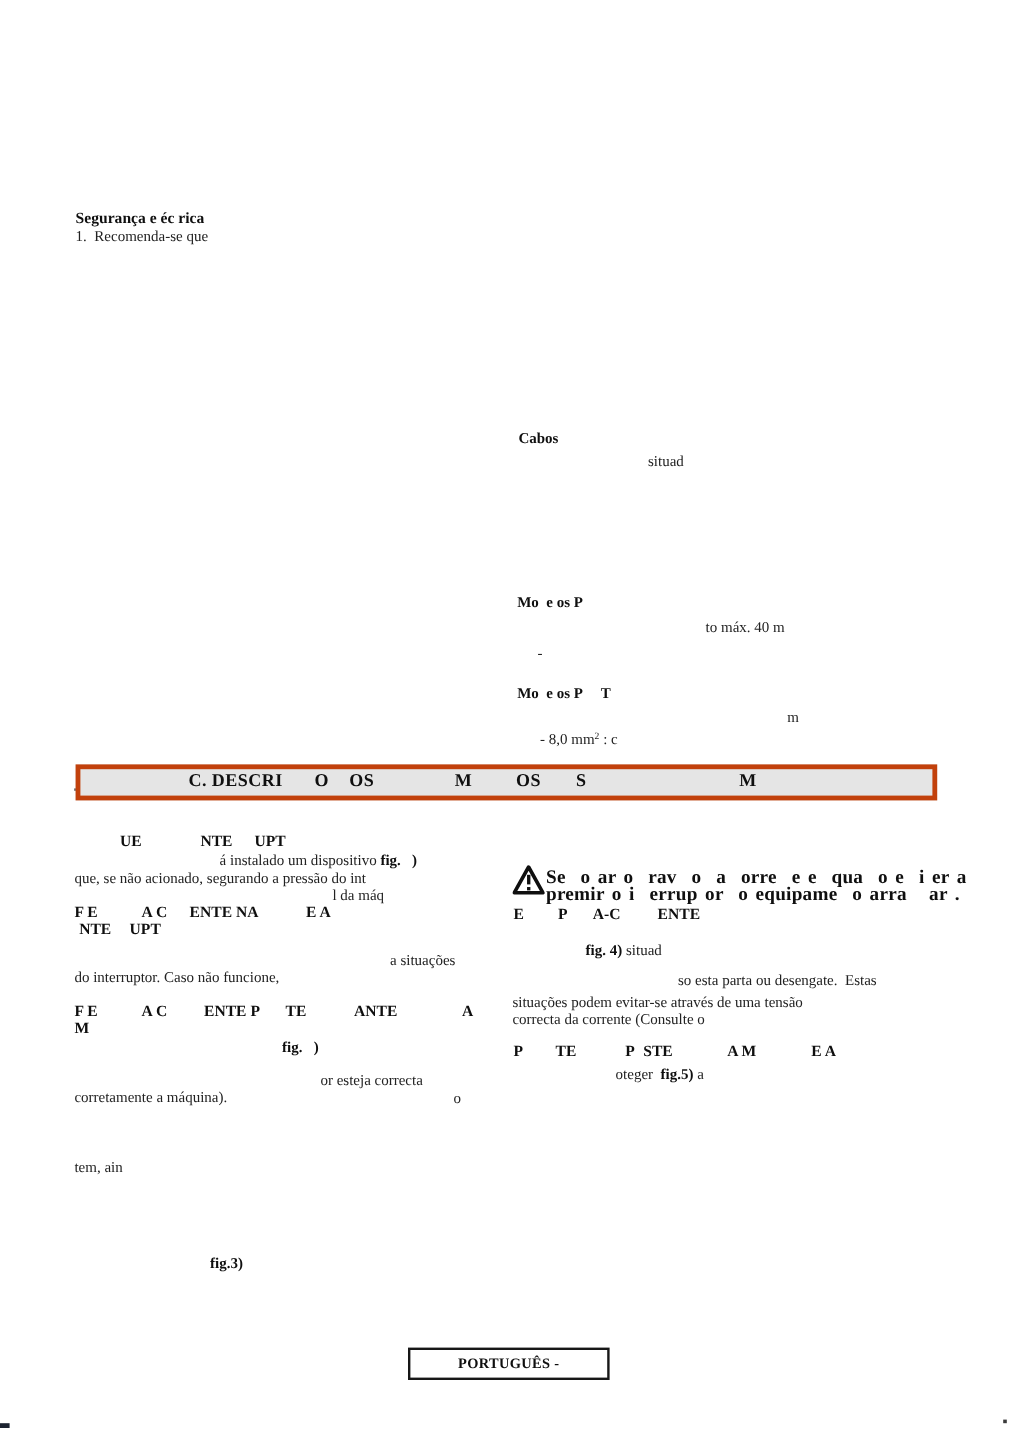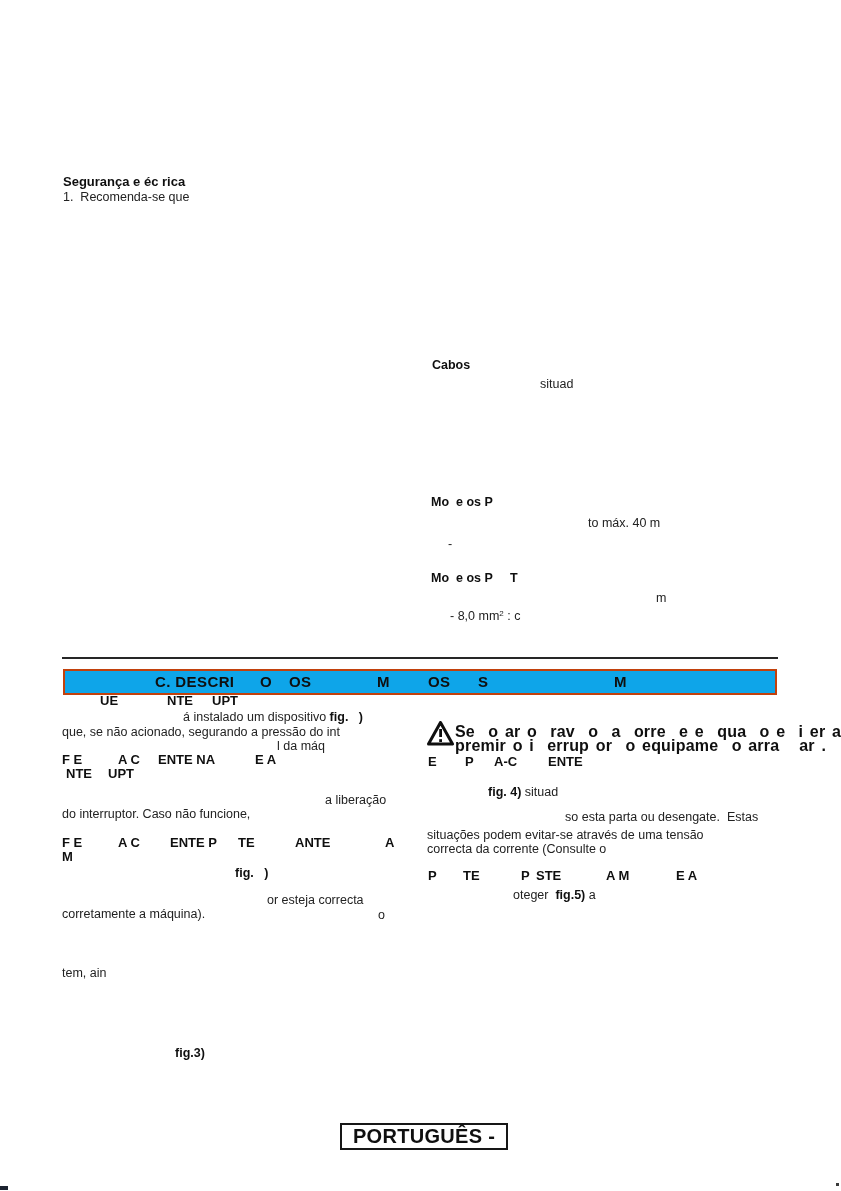--- a/index.html
+++ b/index.html
@@ -1,35 +1,35 @@
 <!DOCTYPE html>
 <html><head>
 <meta charset="utf-8">
 <style>
   html,body { margin:0; padding:0; background:#ffffff; }
   .page {
     position:relative; width:841px; height:1191px; background:#ffffff;
-    font-family:Liberation Sans, sans-serif; overflow:hidden;
+    font-family:Liberation Serif, serif; overflow:hidden;
   }
   .t { position:absolute; white-space:pre; font-size:12.5px; line-height:1.15; color:#222222; }
   .b { font-weight:700; color:#0f0f0f; }
   .big { font-size:13px; }
   .sup { font-size:8px; vertical-align:4px; }
   .rule { position:absolute; background:#262626; }
   .banner {
-    position:absolute; left:63px; top:669px; width:710px; height:22px;
-    border:2px solid #c2410c; background:#0ea5e9;
+    position:absolute; left:63px; top:637px; width:710px; height:22px;
+    border:4px solid #c2410c; background:#e5e5e5;
   }
   .banner span { position:absolute; top:1px; font-weight:700; color:#0f0f0f;
     font-size:15px; line-height:19px; letter-spacing:0.4px; white-space:pre; }
   .langbox {
     position:absolute; left:340px; top:1123px; width:164px; height:23px;
     border:2.5px solid #171717; background:#ffffff; text-align:center;
   }
-  .langbox span { font-weight:700; color:#0f0f0f; font-size:20px; line-height:23px;
+  .langbox span { font-weight:700; color:#0f0f0f; font-size:12px; line-height:23px;
     letter-spacing:0.3px; white-space:pre; }
   .warn { font-size:16px; word-spacing:2px; letter-spacing:0.2px; }
   .mark { position:absolute; }
   .warn-icon { position:absolute; left:427px; top:721px; }
 </style>
 </head>
 <body>
 
 <div class="page">
 
@@ -66,21 +66,21 @@
   <div class="t" style="left:62px;top:725px">que, se não acionado, segurando a pressão do int</div>
   <div class="t" style="left:277px;top:739px">l da máq</div>
 
   <div class="t b big" style="left:62px;top:753px">F E</div>
   <div class="t b big" style="left:118px;top:753px">A C</div>
   <div class="t b big" style="left:158px;top:753px">ENTE NA</div>
   <div class="t b big" style="left:255px;top:753px">E A</div>
   <div class="t b big" style="left:66px;top:767px">NTE</div>
   <div class="t b big" style="left:108px;top:767px">UPT</div>
 
-  <div class="t" style="left:325px;top:793px">a liberação</div>
+  <div class="t" style="left:325px;top:793px">a situações</div>
   <div class="t" style="left:62px;top:807px">do interruptor. Caso não funcione,</div>
 
   <div class="t b big" style="left:62px;top:836px">F E</div>
   <div class="t b big" style="left:118px;top:836px">A C</div>
   <div class="t b big" style="left:170px;top:836px">ENTE P</div>
   <div class="t b big" style="left:238px;top:836px">TE</div>
   <div class="t b big" style="left:295px;top:836px">ANTE</div>
   <div class="t b big" style="left:385px;top:836px">A</div>
   <div class="t b big" style="left:62px;top:850px">M</div>
 

